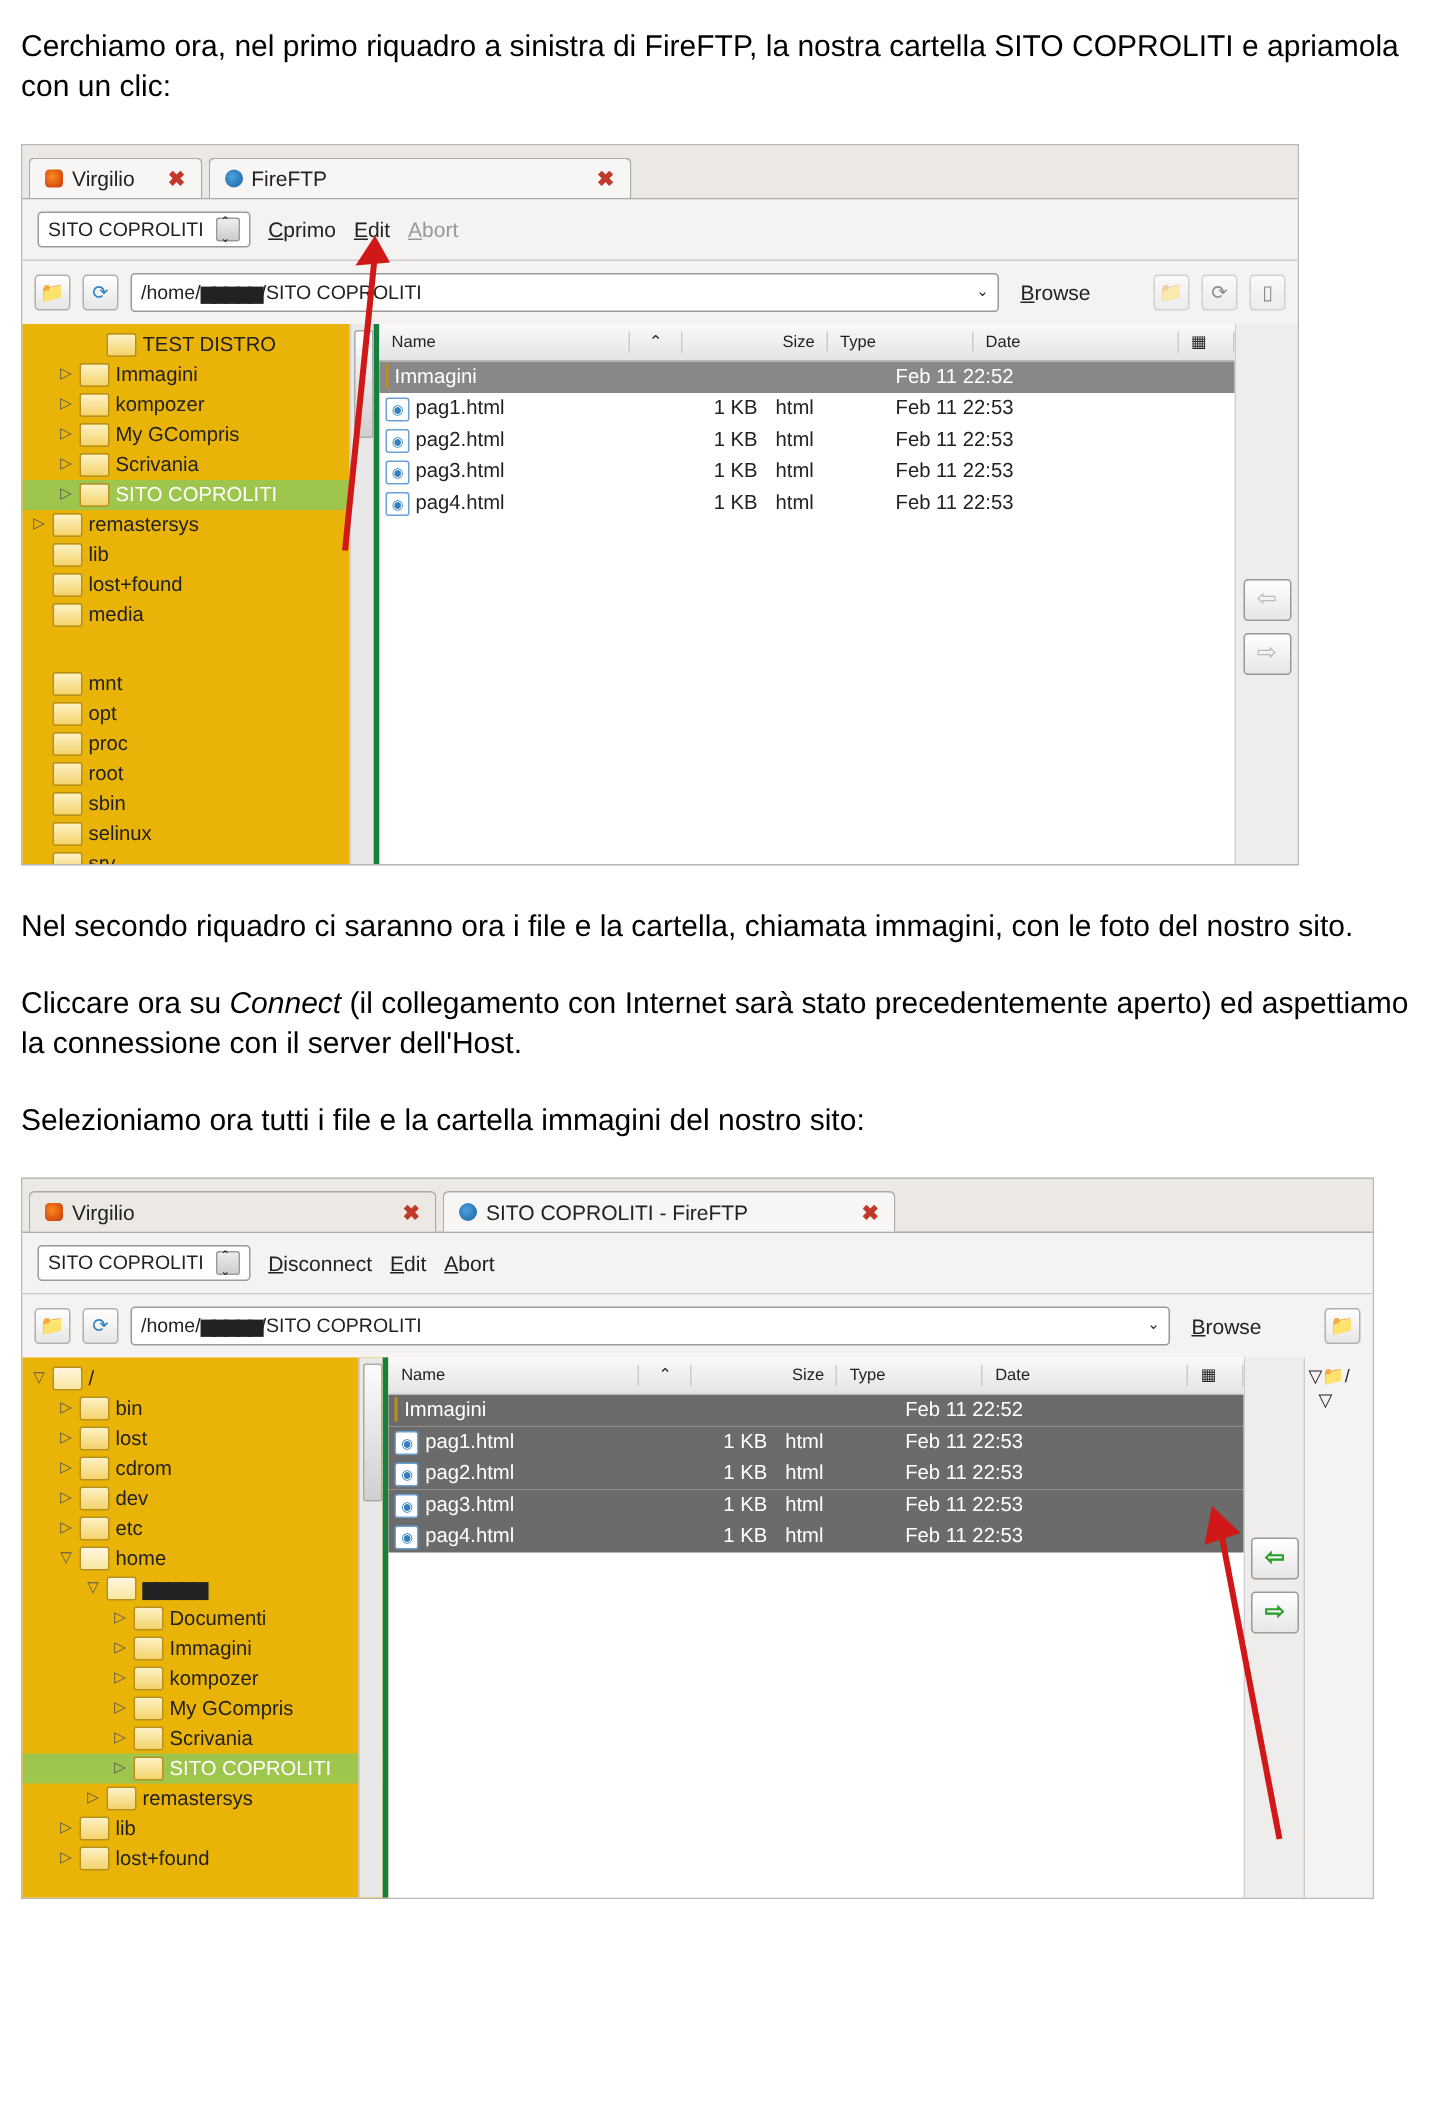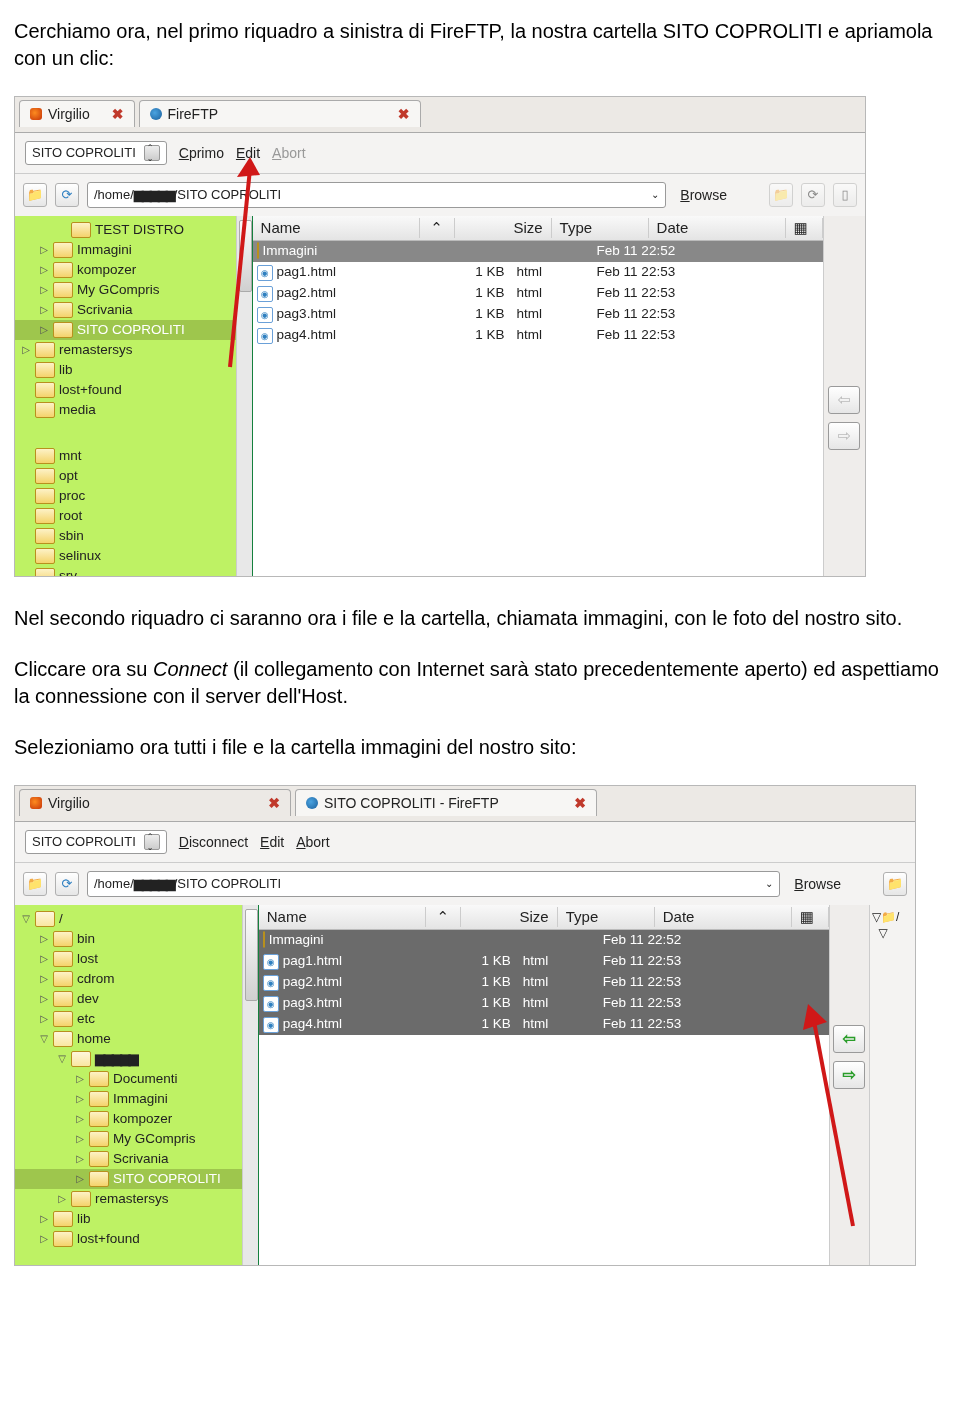--- a/index.html
+++ b/index.html
@@ -1,21 +1,21 @@
 <!DOCTYPE html>
 <html><head>
 <meta charset="utf-8">
 <style>
 body{font-family:Arial,sans-serif;margin:0;padding:18px 14px;font-size:20px;color:#000;line-height:1.35;background:#fff;width:960px;box-sizing:border-box}
 .para{margin:0 0 24px 0}
 .italic{font-style:italic}
 .shot{background:#f4f3f2;border:1px solid #b8b8b8;position:relative;font-family:"Segoe UI",Tahoma,sans-serif;font-size:14px;color:#222}
 
 
-.tabs{display:flex;align-items:flex-start;height:32px;padding:3px 4px 0 4px;gap:4px;background:#ece9e5;border-bottom:1px solid #aaa}
+.tabs{display:flex;align-items:flex-end;height:32px;padding:3px 4px 0 4px;gap:4px;background:#ece9e5;border-bottom:1px solid #aaa}
 .tab{display:flex;align-items:center;gap:6px;height:26px;padding:0 10px;background:#f7f6f4;border:1px solid #aaa;border-bottom:none;border-radius:4px 4px 0 0}
 .tab.inactive{background:#ece9e5}
 .tab .x{color:#c0392b;font-weight:bold;margin-left:10px}
 .tab .fx{width:12px;height:12px;background:radial-gradient(circle at 40% 40%,#fd8b1f,#c63308);border-radius:3px}
 .tab .ftp{width:12px;height:12px;background:radial-gradient(circle at 40% 40%,#4aa3e0,#1a5f9c);border-radius:50%}
 
 
 .toolbar{display:flex;align-items:center;gap:12px;height:32px;padding:4px 10px;background:#f4f3f2;border-bottom:1px solid #ccc}
 .dropdown{display:inline-flex;align-items:center;background:#fff;border:1px solid #9a9a9a;border-radius:3px;padding:2px 6px;font-size:13px}
 .spin{width:14px;height:14px;background:linear-gradient(#eee,#ccc);border:1px solid #999;border-radius:2px;margin-left:8px;position:relative}
@@ -28,30 +28,30 @@
 
 .pathbar{display:flex;align-items:center;gap:8px;height:34px;padding:4px 8px;background:#f4f3f2}
 .ibtn{width:22px;height:22px;border:1px solid #b0b0b0;border-radius:3px;background:linear-gradient(#fff,#e6e6e6);display:flex;align-items:center;justify-content:center;font-size:13px}
 .pathinput{flex:1;display:flex;align-items:center;background:#fff;border:1px solid #9a9a9a;border-radius:3px;height:24px;padding:0 6px;font-size:13px}
 .pathinput .caret{margin-left:auto;font-size:10px}
 .browse{margin-left:6px;font-size:14px}
 .browse .ul{text-decoration:underline}
 
 
 .panes{display:flex;height:360px;position:relative}
-.tree{width:240px;border-right:1px solid #15803d;background:#bef264;overflow:hidden;padding:4px 0;font-size:13.5px;line-height:20px}
+.tree{width:240px;border-right:4px solid #15803d;background:#eab308;overflow:hidden;padding:4px 0;font-size:13.5px;line-height:20px}
 .tree-row{display:flex;align-items:center;padding-left:6px;gap:4px;height:20px;white-space:nowrap}
 .fold{width:18px;height:14px;background:linear-gradient(#fdf2c6 0%,#f4d36b 100%);border:1px solid #b8901e;border-radius:2px}
 .tw{width:10px;display:inline-block;text-align:center;font-size:10px;color:#555}
 .tree-row.sel{background:#9ec64d;color:#fff}
 .scroll-v{position:absolute;right:-1px;top:0;bottom:0;width:16px;background:#e8e8e8;border-left:1px solid #ccc}
 .scroll-thumb{position:absolute;left:2px;width:11px;background:linear-gradient(#fcfcfc,#d0d0d0);border:1px solid #aaa;border-radius:2px}
 
 .filelist{flex:1;background:#fff;position:relative;font-size:13.5px}
-.fl-head{display:flex;background:linear-gradient(#f9f9f9,#e4e4e4);border-bottom:1px solid #bbb;height:24px;align-items:center;font-size:15px}
+.fl-head{display:flex;background:linear-gradient(#f9f9f9,#e4e4e4);border-bottom:1px solid #bbb;height:24px;align-items:center;font-size:11px}
 .fl-head .col{padding:0 8px;border-right:1px solid #ccc}
 .fl-row{display:flex;align-items:center;height:21px;padding-left:4px}
 .fl-row.sel{background:#888;color:#fff}
 .fl-row.msel{background:#6b6b6b;color:#fff}
 .fl-row .fi{width:14px;height:14px;margin-right:4px;background:#fff;border:1px solid #6aa0d8;border-radius:2px;display:inline-flex;align-items:center;justify-content:center;font-size:9px;color:#3080c0}
 .fl-row .fold{margin-right:4px}
 .c-name{width:150px}
 .c-size{width:80px;text-align:right;padding-right:12px}
 .c-type{width:80px}
 .c-date{width:120px}

